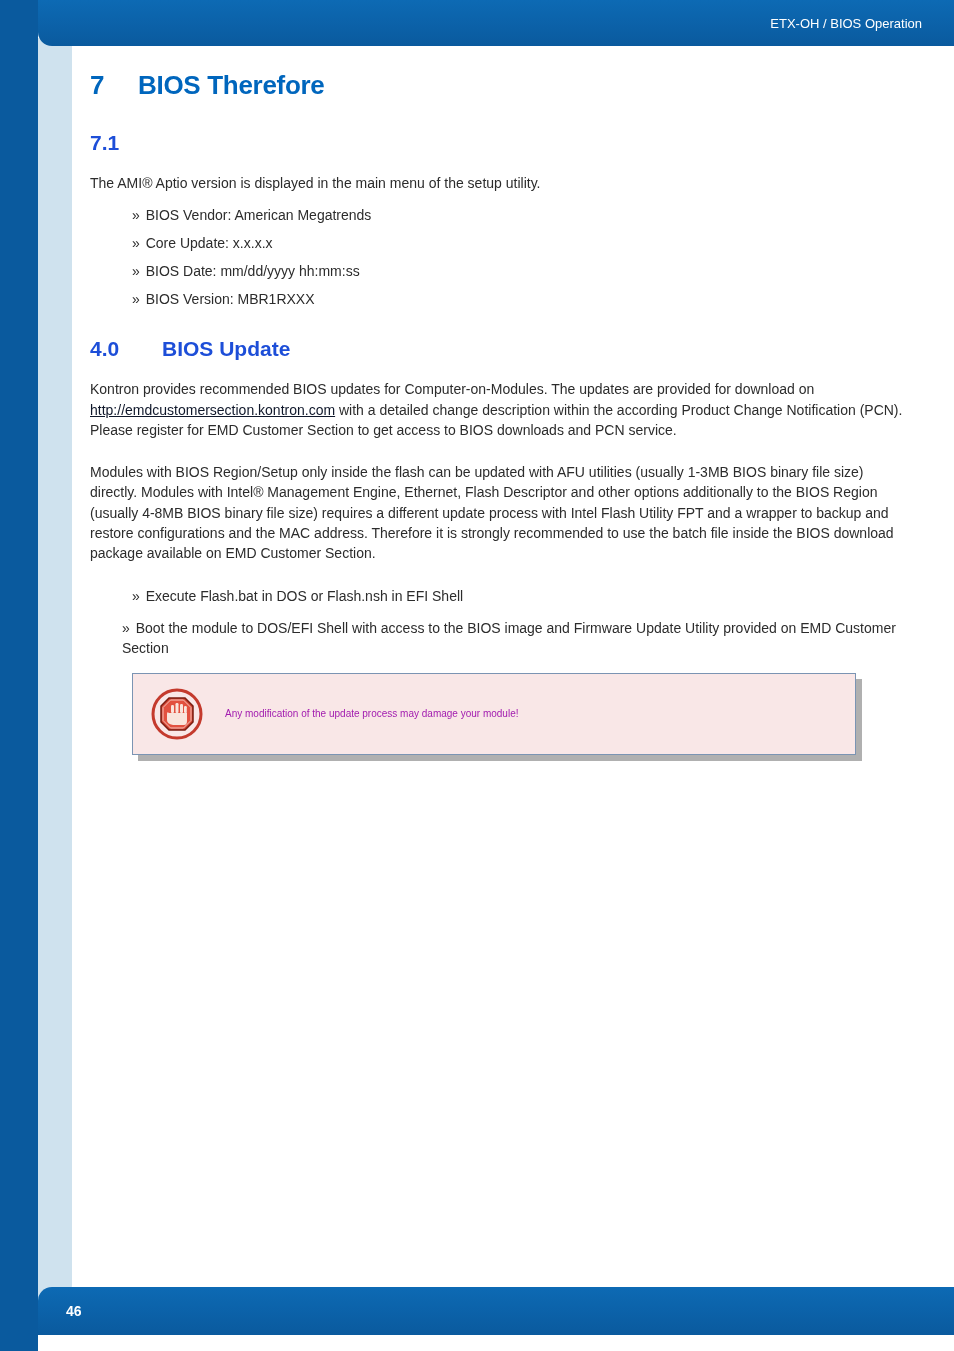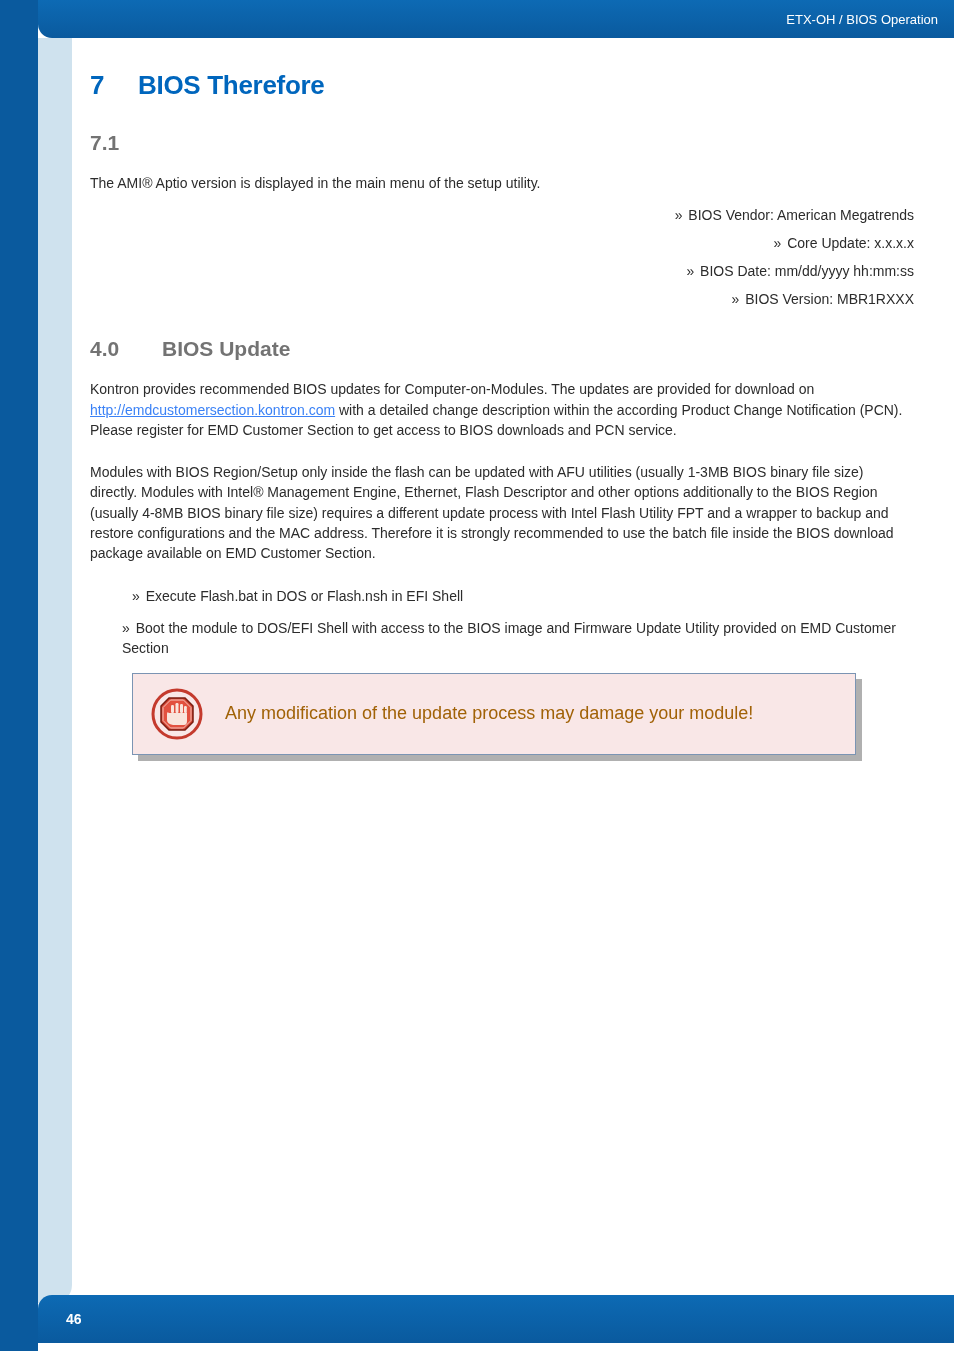--- a/index.html
+++ b/index.html
@@ -13,27 +13,27 @@
       height: 1351px;
       background: #ffffff;
       position: relative;
       color: #333;
     }
     .header-bar {
       position: absolute;
       top: 0;
       left: 38px;
       right: 0;
-      height: 38px;
+      height: 46px;
       background: linear-gradient(to bottom, #0d6ab4 0%, #0a5a9e 100%);
       border-bottom-left-radius: 14px;
       display: flex;
       align-items: center;
       justify-content: flex-end;
-      padding-right: 16px;
+      padding-right: 32px;
       color: #fff;
       font-size: 13px;
     }
     .side-bar {
       position: absolute;
       top: 0;
       left: 0;
       width: 38px;
       height: 1351px;
       background: #0a5a9e;
@@ -73,45 +73,44 @@
       line-height: 1.45;
       color: #2c2c2c;
       margin-bottom: 22px;
     }
     .para.compact {
       margin-bottom: 14px;
     }
     .h2-row {
       display: flex;
       align-items: baseline;
-      color: #737373;
+      color: #1d4ed8;
       font-weight: bold;
       font-size: 21px;
       margin-top: 30px;
       margin-bottom: 18px;
       font-family: Arial, sans-serif;
     }
     .h2-num {
       width: 72px;
     }
     .bullet-list {
       padding-left: 42px;
       margin-bottom: 6px;
-      text-align: right;
     }
     .bullet-item {
       font-size: 14px;
       color: #2c2c2c;
       margin-bottom: 12px;
     }
     .bullet-prefix {
       margin-right: 2px;
     }
     .link {
-      color: #3b82f6;
+      color: #0f172a;
       text-decoration: underline;
     }
     .step-list {
       padding-left: 32px;
       margin-bottom: 14px;
     }
     .step-item {
       font-size: 14px;
       color: #2c2c2c;
       margin-bottom: 12px;
@@ -140,26 +139,26 @@
       padding: 14px 18px;
       min-height: 70px;
     }
     .warning-icon {
       width: 52px;
       height: 52px;
       flex-shrink: 0;
       margin-right: 22px;
     }
     .warning-text {
-      font-size: 18px;
-      color: #a16207;
+      font-size: 10px;
+      color: #a21caf;
     }
     .footer-bar {
       position: absolute;
-      bottom: 8px;
+      bottom: 16px;
       left: 38px;
       right: 0;
       height: 48px;
       background: linear-gradient(to bottom, #0d6ab4 0%, #0a5a9e 100%);
       border-top-left-radius: 14px;
       display: flex;
       align-items: center;
       padding-left: 28px;
       color: #fff;
       font-weight: bold;

